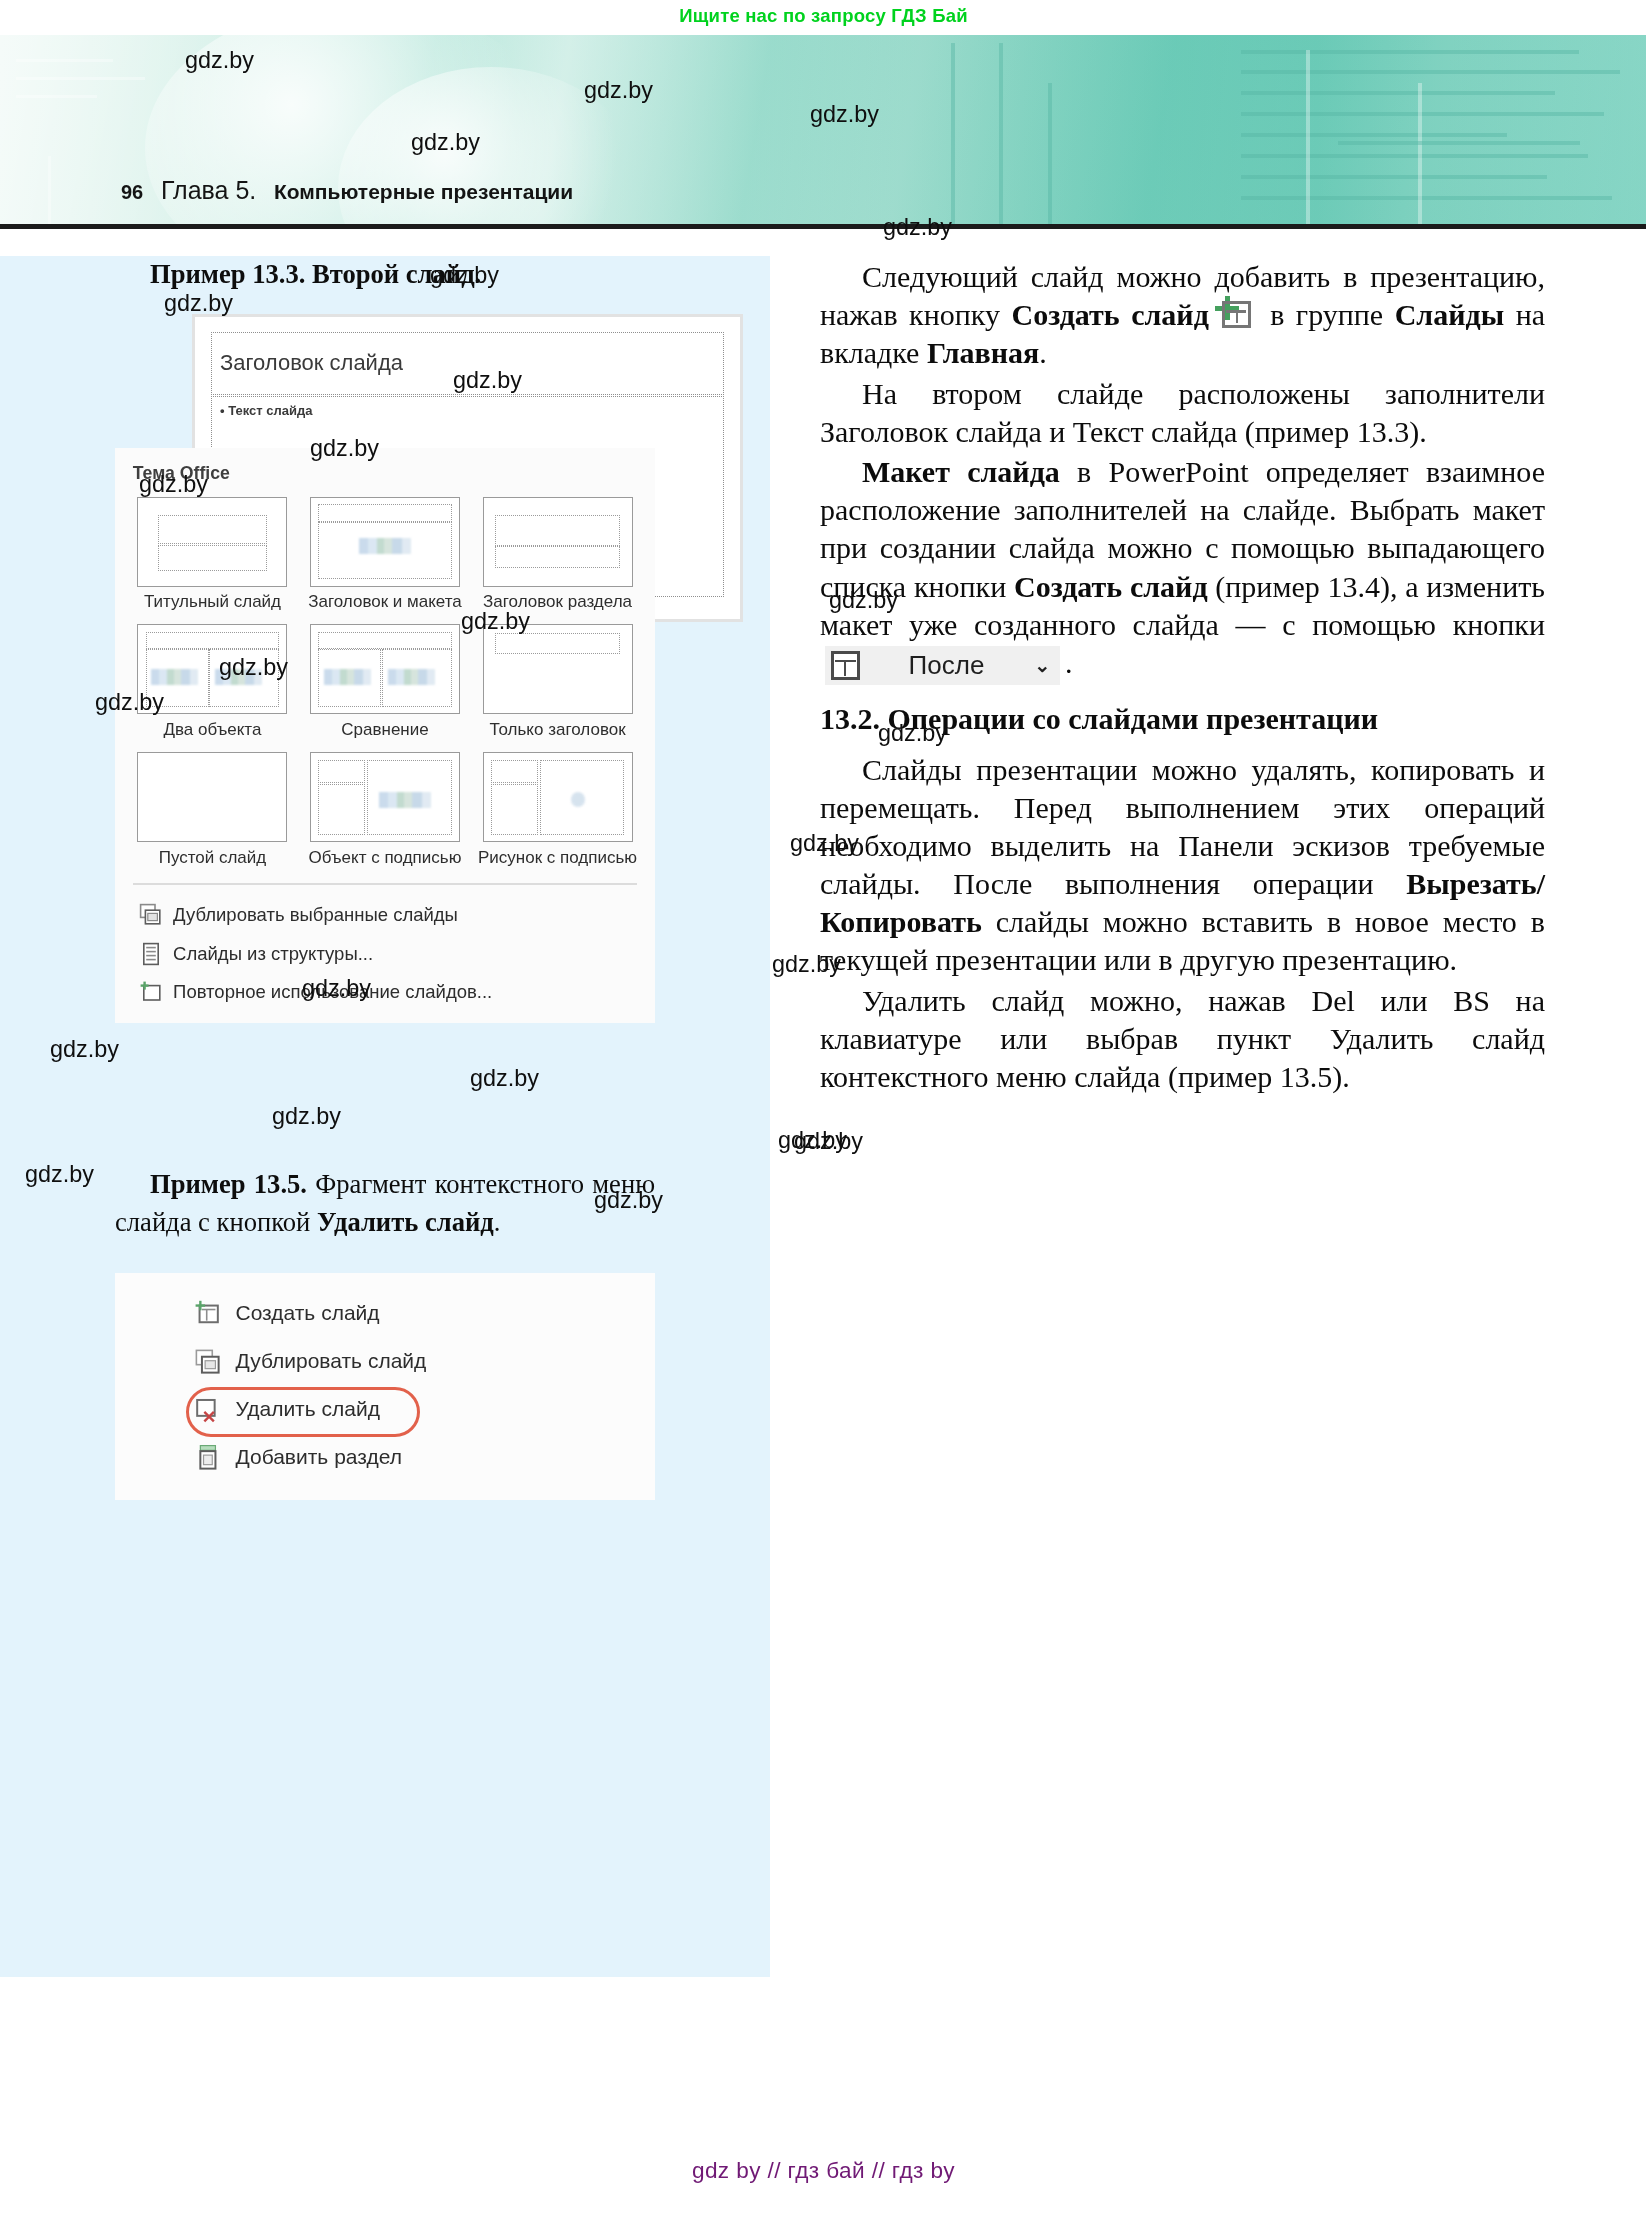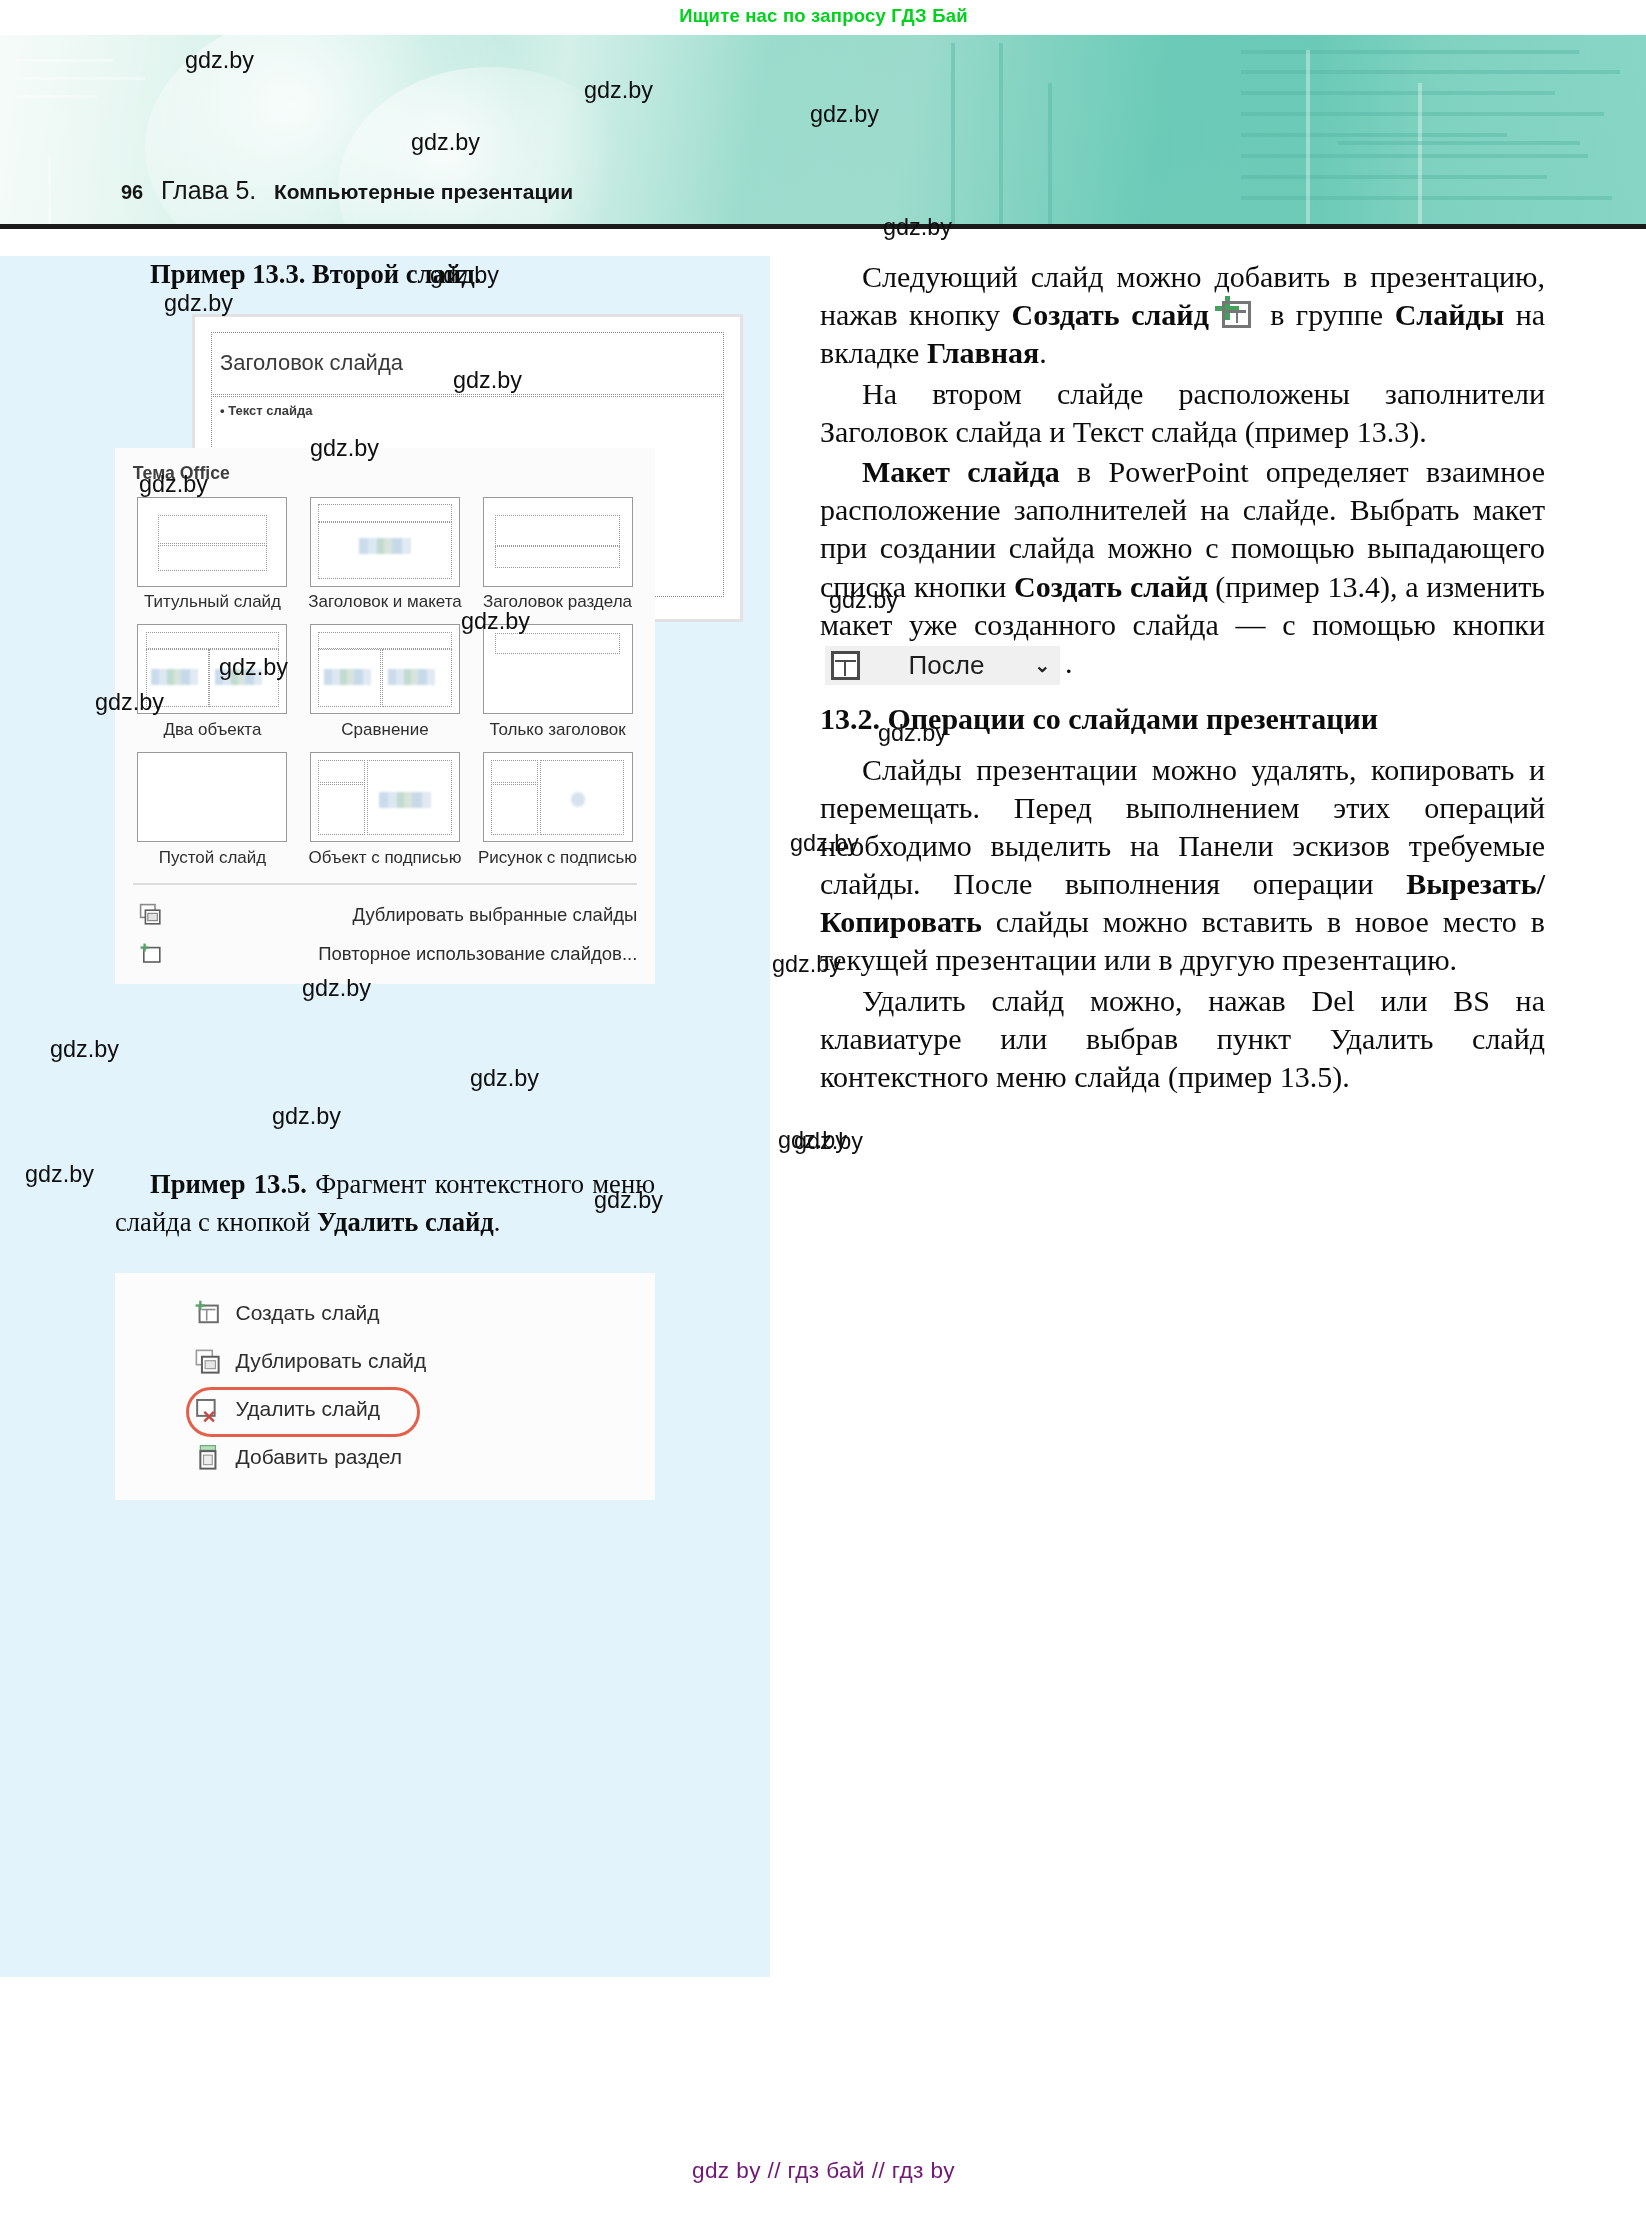--- a/index.html
+++ b/index.html
@@ -268,23 +268,22 @@
     min-height: 21px;
   }
   #fig-13-4 .divider {
     height: 1.6px;
     background: #dcdcdc;
     margin: 6.4px 0 11.3px 0;
   }
   .menu-item {
     display: flex;
     align-items: center;
-    gap: 28px;
+    gap: 10px;
     padding: 7.3px 0 7.3px 6.4px;
-    justify-content: space-between;
   }
   .menu-item .mi-label {
     font-family: "Liberation Sans", sans-serif;
     font-size: 18.5px;
     color: #2d2d2d;
     white-space: nowrap;
   }
   .mi-icon {
     width: 24px; height: 24px;
     flex: 0 0 24px;
@@ -637,20 +636,32 @@
       <span class="mi-icon">
         <svg viewBox="0 0 30 30" width="24" height="24">
           <rect x="2" y="2" width="18" height="16" fill="#ffffff" stroke="#8a8a8a" stroke-width="2"></rect>
           <rect x="8" y="9" width="18" height="17" fill="#ffffff" stroke="#5d5d5d" stroke-width="2"></rect>
           <rect x="11" y="13" width="12" height="9" fill="#e3e3e3" stroke="#8a8a8a" stroke-width="1.5"></rect>
         </svg>
       </span>
       <span class="mi-label">Дублировать выбранные слайды</span>
     </div>
 
+    <div class="menu-item">
+      <span class="mi-icon">
+        <svg viewBox="0 0 30 30" width="24" height="24">
+          <rect x="6" y="2" width="18" height="26" fill="#ffffff" stroke="#5d5d5d" stroke-width="2"></rect>
+          <line x1="9" y1="7" x2="21" y2="7" stroke="#8a8a8a" stroke-width="2"></line>
+          <line x1="9" y1="12" x2="21" y2="12" stroke="#8a8a8a" stroke-width="2"></line>
+          <line x1="9" y1="17" x2="21" y2="17" stroke="#8a8a8a" stroke-width="2"></line>
+          <line x1="9" y1="22" x2="21" y2="22" stroke="#8a8a8a" stroke-width="2"></line>
+        </svg>
+      </span>
+      <span class="mi-label">Слайды из структуры...</span>
+    </div>
 
     <div class="menu-item">
       <span class="mi-icon">
         <svg viewBox="0 0 30 30" width="24" height="24">
           <rect x="6" y="7" width="20" height="18" fill="#ffffff" stroke="#5d5d5d" stroke-width="2"></rect>
           <line x1="2" y1="7" x2="12" y2="7" stroke="#5aa46a" stroke-width="3"></line>
           <line x1="7" y1="2" x2="7" y2="12" stroke="#5aa46a" stroke-width="3"></line>
         </svg>
       </span>
       <span class="mi-label">Повторное использование слайдов...</span>

